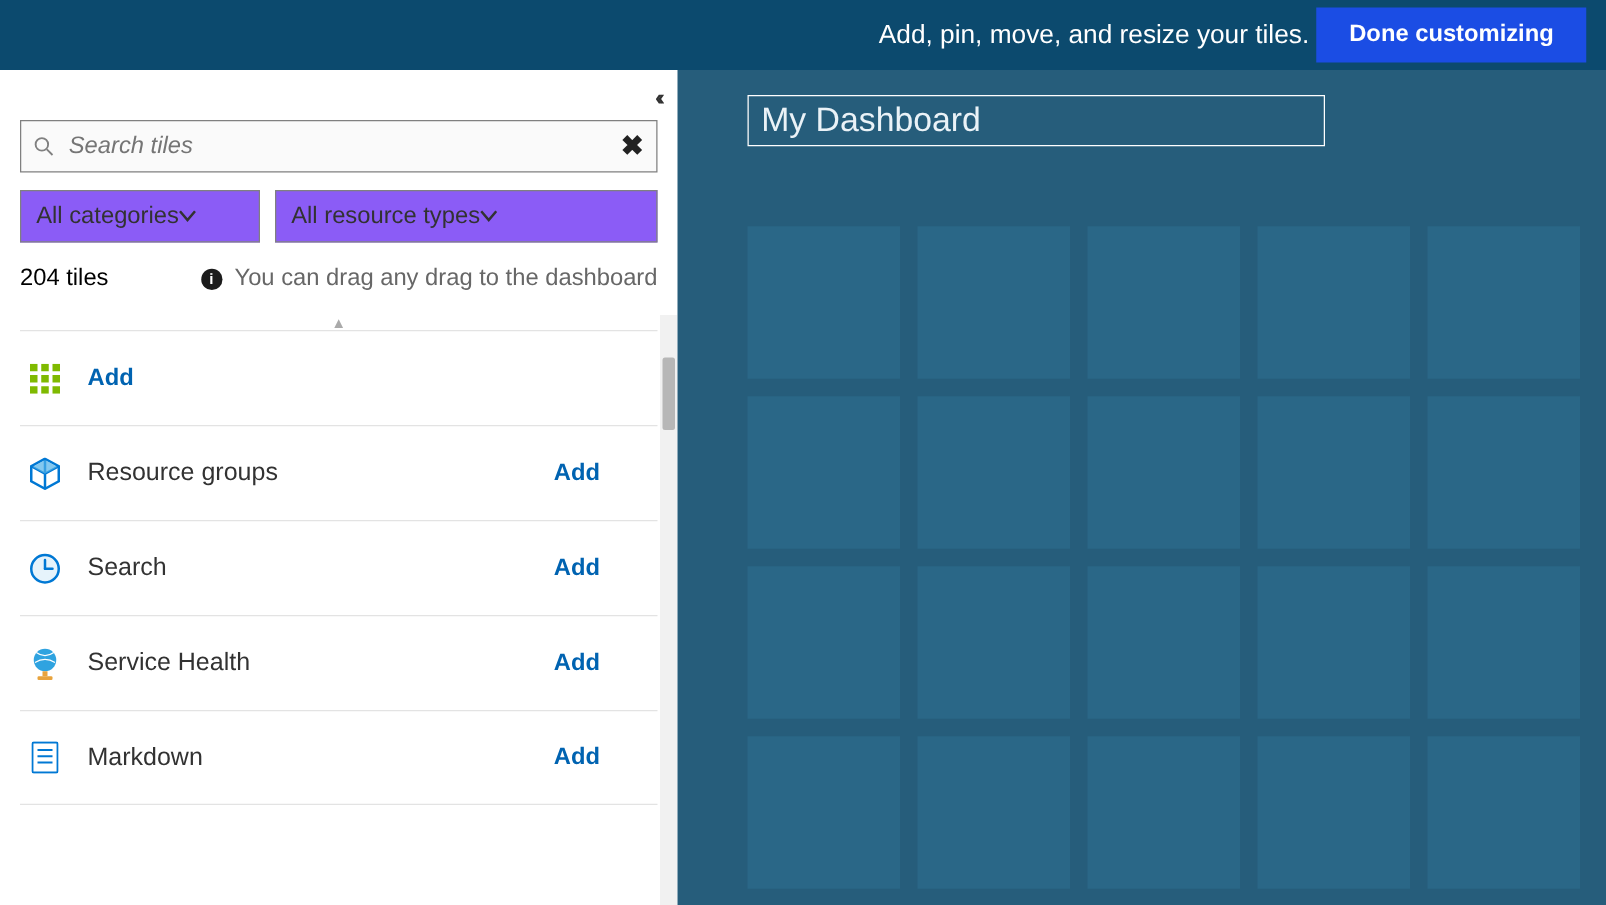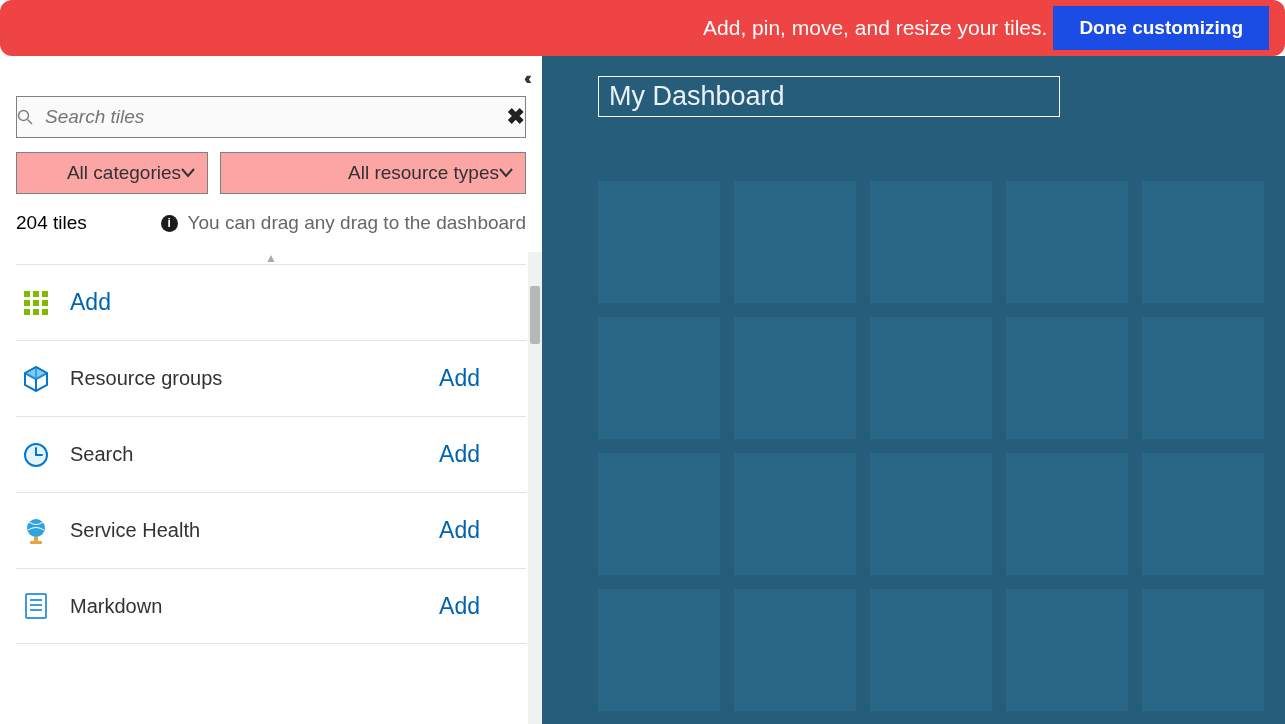--- a/index.html
+++ b/index.html
@@ -6,28 +6,27 @@
     body {
       font-family: "Segoe UI", Arial, sans-serif;
       width: 1285px;
       height: 724px;
       overflow: hidden;
       background: #fff;
     }
     
     .banner {
       height: 56px;
-      background: #ef4444;
+      background: #0c4a6e;
       color: #fff;
       display: flex;
       align-items: center;
       justify-content: flex-end;
       padding: 0 16px 0 0;
       font-size: 21px;
-      border-radius: 12px;
     }
     .banner-text { margin-right: 6px; }
     .done-btn {
       background: #1b4de4;
       color: #fff;
       font-weight: 600;
       font-size: 19px;
       border: none;
       height: 44px;
       padding: 0 26px;
@@ -57,45 +56,45 @@
       user-select: none;
     }
     .side-inner { padding: 40px 16px 0 16px; flex: 0 0 auto; }
     .side-title { font-size: 33px; font-weight: 400; color: #323232; margin-bottom: 40px; }
     .search-wrap {
       display: flex;
       align-items: center;
       border: 1px solid #808080;
       background: #fafafa;
       height: 42px;
-      padding: 0 0;
+      padding: 0 10px;
     }
     .search-wrap .search-ico { color: #808080; margin-right: 12px; font-size: 15px; }
     .search-wrap input {
       flex: 1;
       border: none;
       background: transparent;
       outline: none;
       font-size: 19px;
       font-style: italic;
       color: #6b6b6b;
       font-family: inherit;
     }
     .search-wrap .clear-x { font-size: 22px; font-weight: bold; cursor: pointer; color: #222; }
     .filter-row { display: flex; gap: 12px; margin-top: 14px; }
     .dropdown {
       border: 1px solid #808080;
       height: 42px;
       display: flex;
       align-items: center;
-      justify-content: flex-end;
+      justify-content: flex-start;
       padding: 0 12px;
       font-size: 19px;
       cursor: pointer;
-      background: #fca5a5;
+      background: #8b5cf6;
       color: #323232;
     }
     .dropdown.cat { width: 192px; }
     .dropdown.res { flex: 1; }
     .chev { font-size: 14px; }
     .meta-row {
       display: flex;
       align-items: center;
       justify-content: space-between;
       margin-top: 18px;
@@ -127,21 +126,21 @@
       display: flex;
       align-items: center;
       height: 76px;
       border-top: 1px solid #e3e3e3;
       padding: 0 6px;
       cursor: grab;
     }
     .tile-row:last-child { border-bottom: 1px solid #e3e3e3; }
     .tico { width: 28px; height: 28px; margin-right: 20px; flex: 0 0 28px; display:flex;align-items:center;justify-content:center;}
     .tlabel { flex: 1; font-size: 20px; color: #323232; }
-    .add-link { color: #0063b1; font-size: 23px; cursor: pointer; margin-right: 40px; }
+    .add-link { color: #0063b1; font-size: 19px; cursor: pointer; margin-right: 40px; font-weight: bold; }
     
     .scrollbar-stub {
       position: absolute;
       right: 2px; top: 34px;
       width: 10px; height: 58px;
       background: #b7b7b7;
       border-radius: 2px;
     }
     .scroll-track {
       position: absolute;

